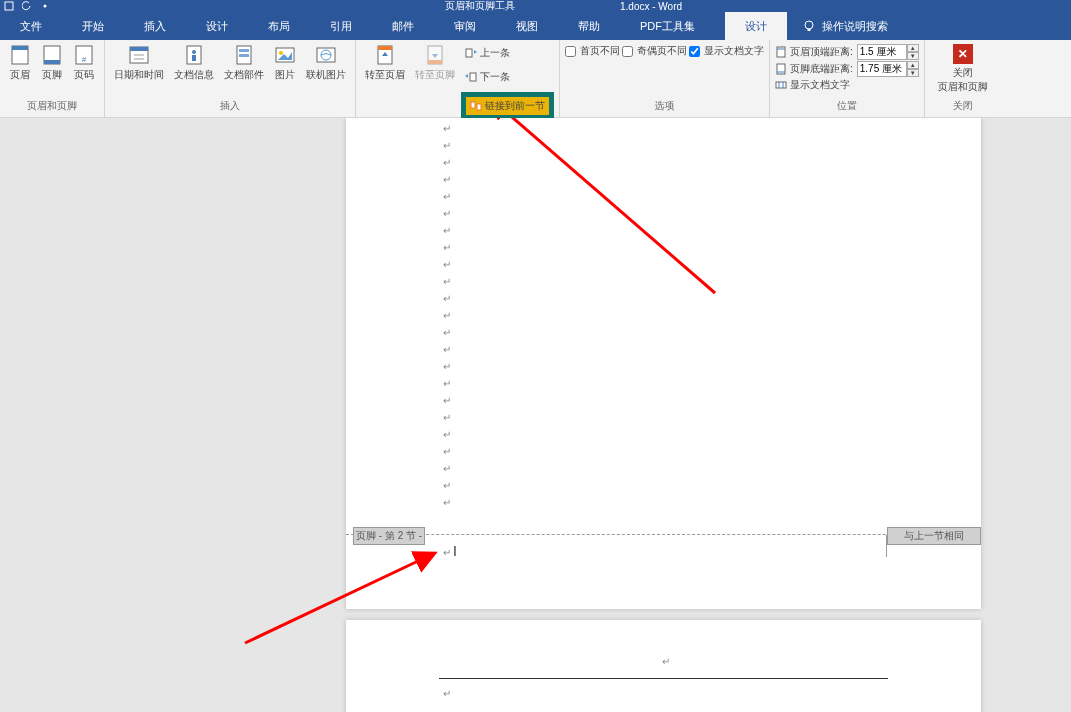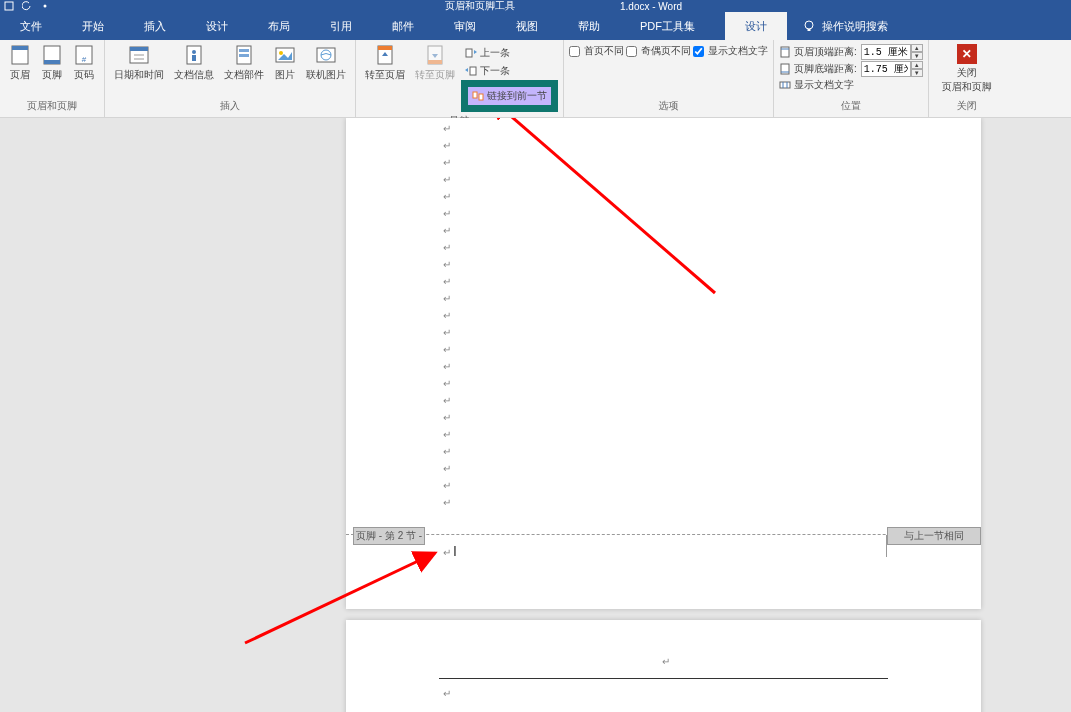--- a/index.html
+++ b/index.html
@@ -19,33 +19,33 @@
     .ribbon { height: 78px; background: #f3f3f3; border-bottom: 1px solid #d4d4d4; display: flex; }
     .ribbon-group { border-right: 1px solid #d4d4d4; padding: 2px 5px; display: flex; flex-direction: column; justify-content: space-between; }
     .ribbon-group-label { text-align: center; font-size: 10px; color: #666; padding: 2px 0; }
     .ribbon-buttons { display: flex; gap: 2px; flex: 1; align-items: flex-start; }
     .ribbon-big-btn { display: flex; flex-direction: column; align-items: center; padding: 2px 4px; cursor: pointer; }
     .ribbon-big-icon { width: 22px; height: 22px; margin-bottom: 2px; }
     .ribbon-btn-label { font-size: 10px; color: #444; text-align: center; white-space: nowrap; }
     
     .nav-group-content { display: flex; gap: 2px; }
     .nav-left { display: flex; flex-direction: column; gap: 2px; }
-    .nav-right { display: flex; flex-direction: column; gap: 0; padding-top: 2px; }
+    .nav-right { display: flex; flex-direction: column; gap: 6px; padding-top: 2px; }
     .nav-small-btn { display: flex; align-items: center; font-size: 10px; padding: 2px 4px; cursor: pointer; color: #444; }
-    .nav-small-btn.highlighted { background: #c4b5fd; border: 7px solid #0f766e; }
+    .nav-small-btn.highlighted { background: #eab308; border: 5px solid #0f766e; }
     .nav-small-icon { width: 12px; height: 12px; margin-right: 3px; }
     
     .options-group-content { display: flex; gap: 2px; padding-top: 2px; }
     .checkbox-row { display: flex; align-items: center; font-size: 10px; color: #444; cursor: pointer; }
     .checkbox-row input { margin-right: 4px; width: 11px; height: 11px; }
     
     .position-group-content { display: flex; flex-direction: column; gap: 1px; padding-top: 2px; }
     .pos-row { display: flex; align-items: center; font-size: 10px; color: #444; }
     .pos-icon { width: 12px; height: 12px; margin-right: 3px; }
-    .pos-input { width: 50px; height: 16px; font-size: 10px; border: 1px solid #ababab; padding: 0 2px; margin-left: 4px; font-family: Liberation Mono, monospace; }
+    .pos-input { width: 50px; height: 16px; font-size: 10px; border: 1px solid #ababab; padding: 0 2px; margin-left: 4px; }
     .spinner { display: flex; flex-direction: column; }
     .spinner-btn { width: 12px; height: 8px; border: 1px solid #ababab; font-size: 6px; line-height: 6px; text-align: center; background: #f0f0f0; cursor: pointer; }
     
     .close-group-content { display: flex; flex-direction: column; align-items: center; padding: 2px 8px; }
     .close-icon-box { width: 20px; height: 20px; background: #c42b1c; display: flex; align-items: center; justify-content: center; margin-bottom: 2px; }
     .close-x { color: #fff; font-size: 12px; font-weight: bold; }
     
     .document-area { position: absolute; top: 118px; left: 0; right: 0; bottom: 0; background: #e6e6e6; overflow: hidden; }
     .page { position: absolute; background: #fff; box-shadow: 0 0 5px rgba(0,0,0,0.2); }
     .page1 { left: 346px; top: 0; width: 635px; height: 491px; }

